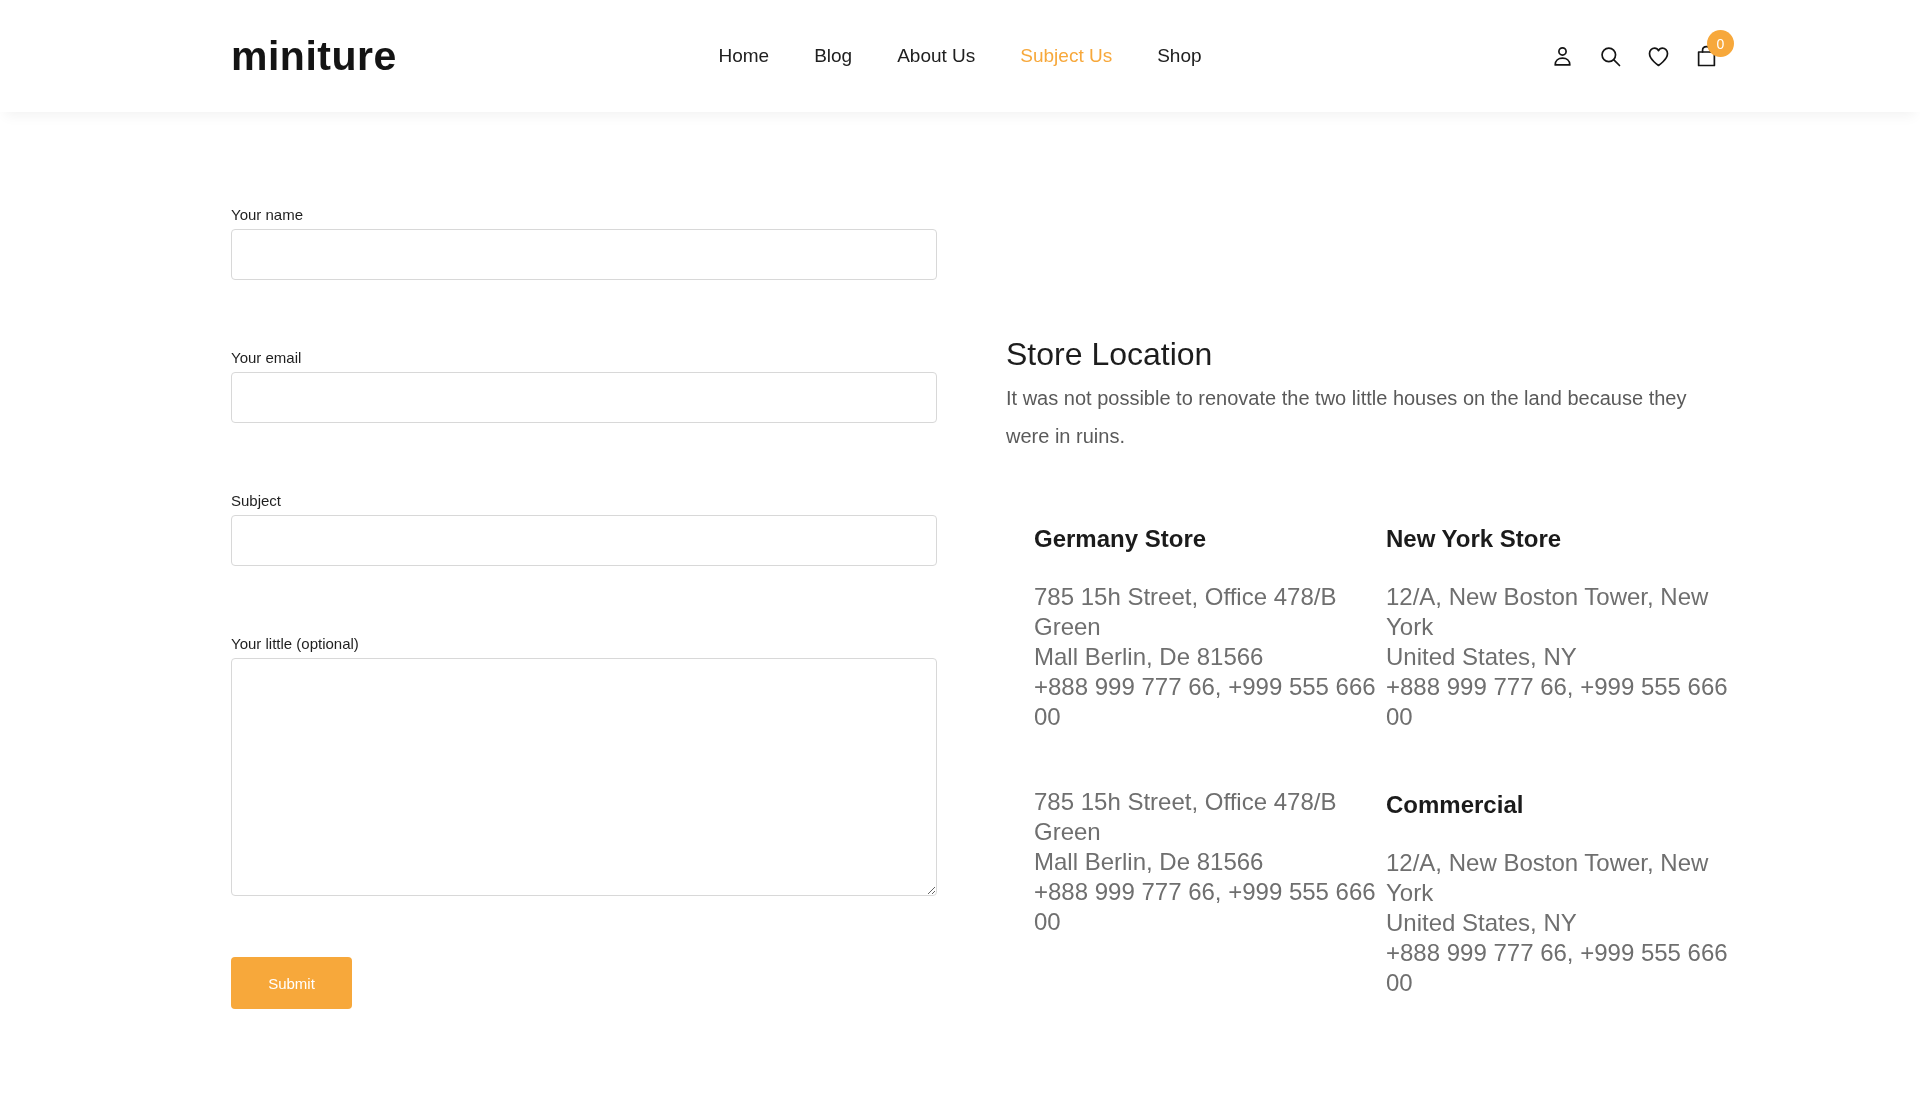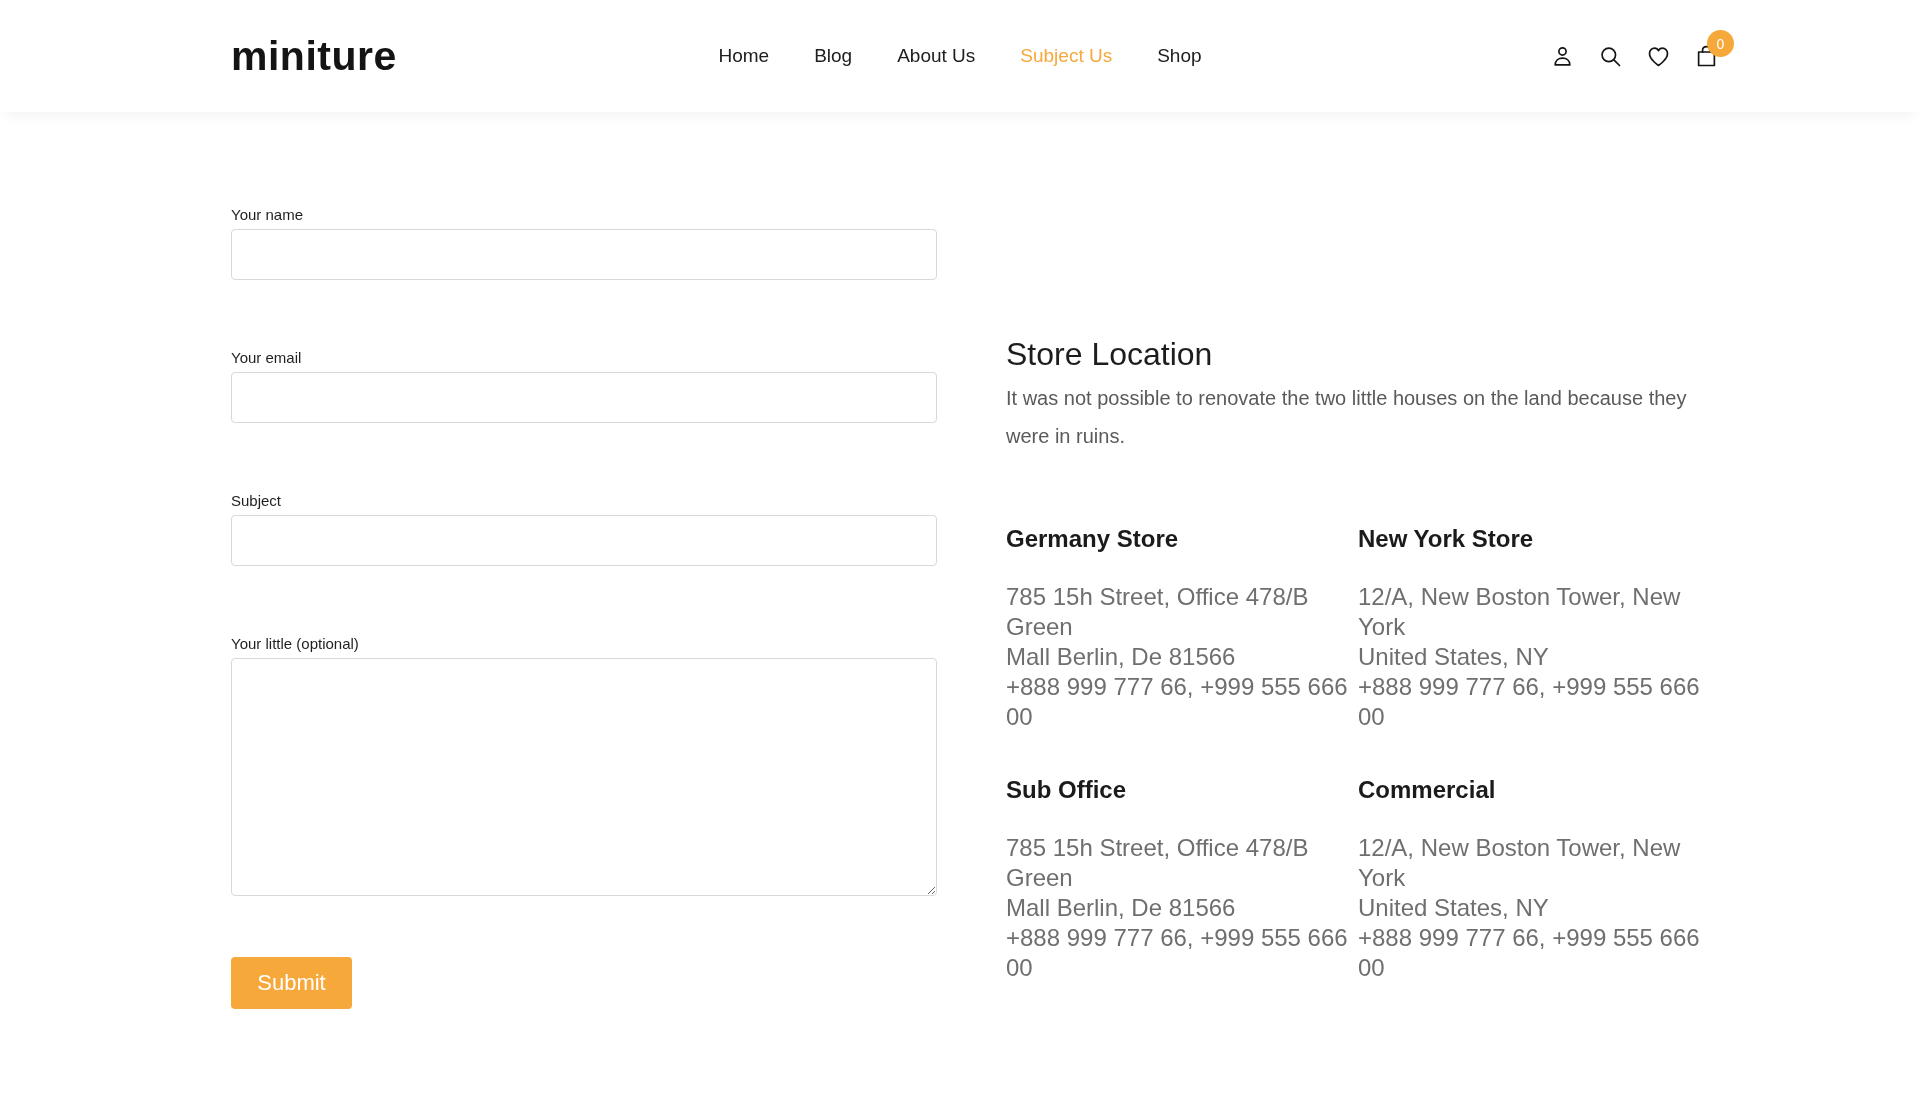--- a/index.html
+++ b/index.html
@@ -50,28 +50,28 @@
     margin-bottom:64px;font-size:18px;padding:0 14px;outline:none;background:#fff;
     font-family:"Liberation Sans","DejaVu Sans",sans-serif;
   }
   .textarea-input{
     width:706px;height:238px;border:1px solid var(--border);border-radius:4px;
     font-size:18px;padding:12px 14px;outline:none;resize:both;background:#fff;
     font-family:"Liberation Sans","DejaVu Sans",sans-serif;display:block;margin-bottom:0;
   }
   .submit-btn{
     margin-top:61px;width:121px;height:52px;background:var(--accent);color:#fff;
-    border:none;border-radius:4px;font-size:22px;cursor:pointer;
+    border:none;border-radius:4px;font-size:15px;cursor:pointer;
     font-family:"Liberation Sans","DejaVu Sans",sans-serif;
   }
 
   
   .store-title{font-size:32px;line-height:48px;font-weight:400;color:#1d1d1d;margin-bottom:1px;}
   .store-desc{font-size:20px;line-height:38px;color:var(--para);margin-bottom:66px;}
-  .store-grid{display:grid;grid-template-columns:352px 342px;row-gap:40px;}
+  .store-grid{display:grid;grid-template-columns:352px 342px;row-gap:55px;margin-left:28px;}
   .store-block h3{font-size:24px;line-height:36px;font-weight:700;color:#1b1b1b;margin-bottom:25px;}
   .store-block .addr-line{font-size:24px;line-height:30px;color:var(--gray);}
 </style>
 </head>
 <body>
 
 <header>
   <div class="logo">miniture</div>
 
   <nav>
@@ -144,21 +144,20 @@
       </div>
 
       <div class="store-block">
         <h3>New York Store</h3>
         <div class="addr-line">12/A, New Boston Tower, New York</div>
         <div class="addr-line">United States, NY</div>
         <div class="addr-line">+888 999 777 66, +999 555 666 00</div>
       </div>
 
       <div class="store-block">
-        <h3>Sub Office</h3>
         <div class="addr-line">785 15h Street, Office 478/B Green</div>
         <div class="addr-line">Mall Berlin, De 81566</div>
         <div class="addr-line">+888 999 777 66, +999 555 666 00</div>
       </div>
 
       <div class="store-block">
         <h3>Commercial</h3>
         <div class="addr-line">12/A, New Boston Tower, New York</div>
         <div class="addr-line">United States, NY</div>
         <div class="addr-line">+888 999 777 66, +999 555 666 00</div>

